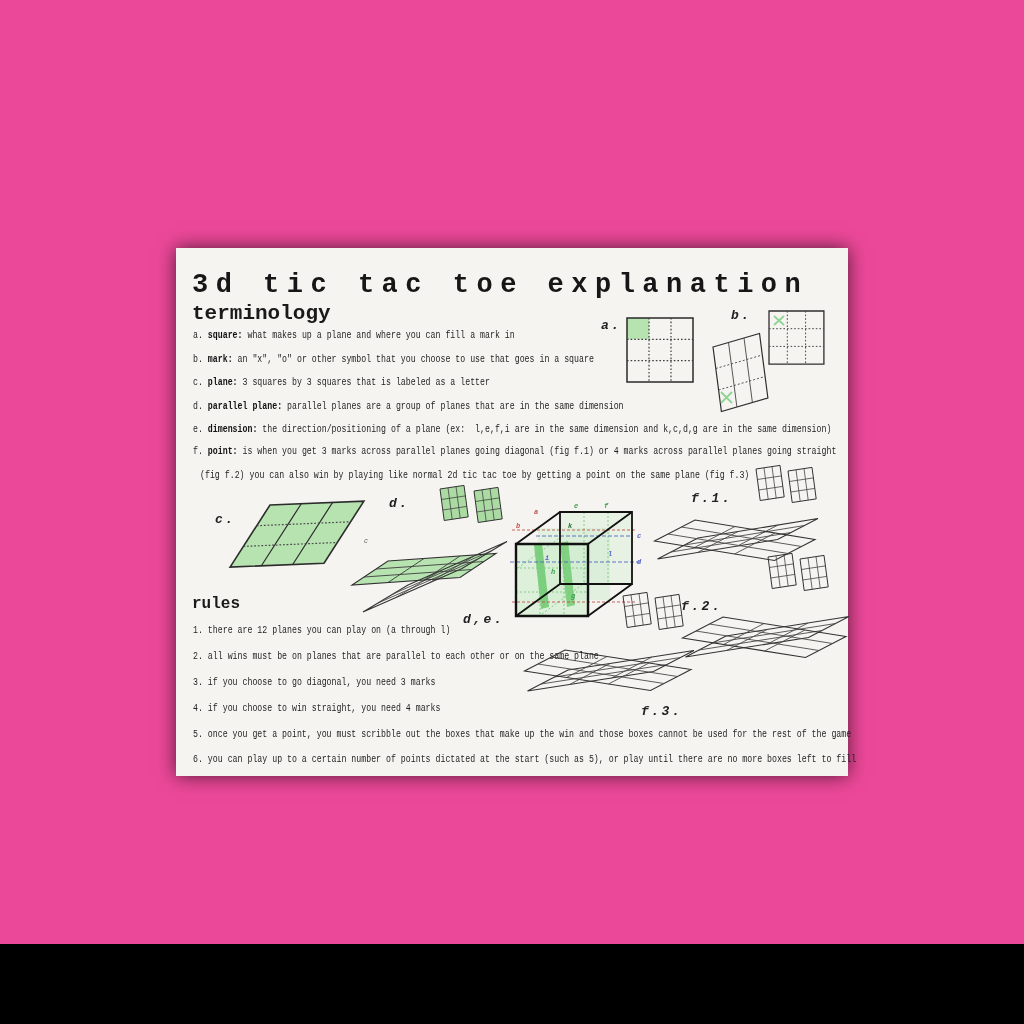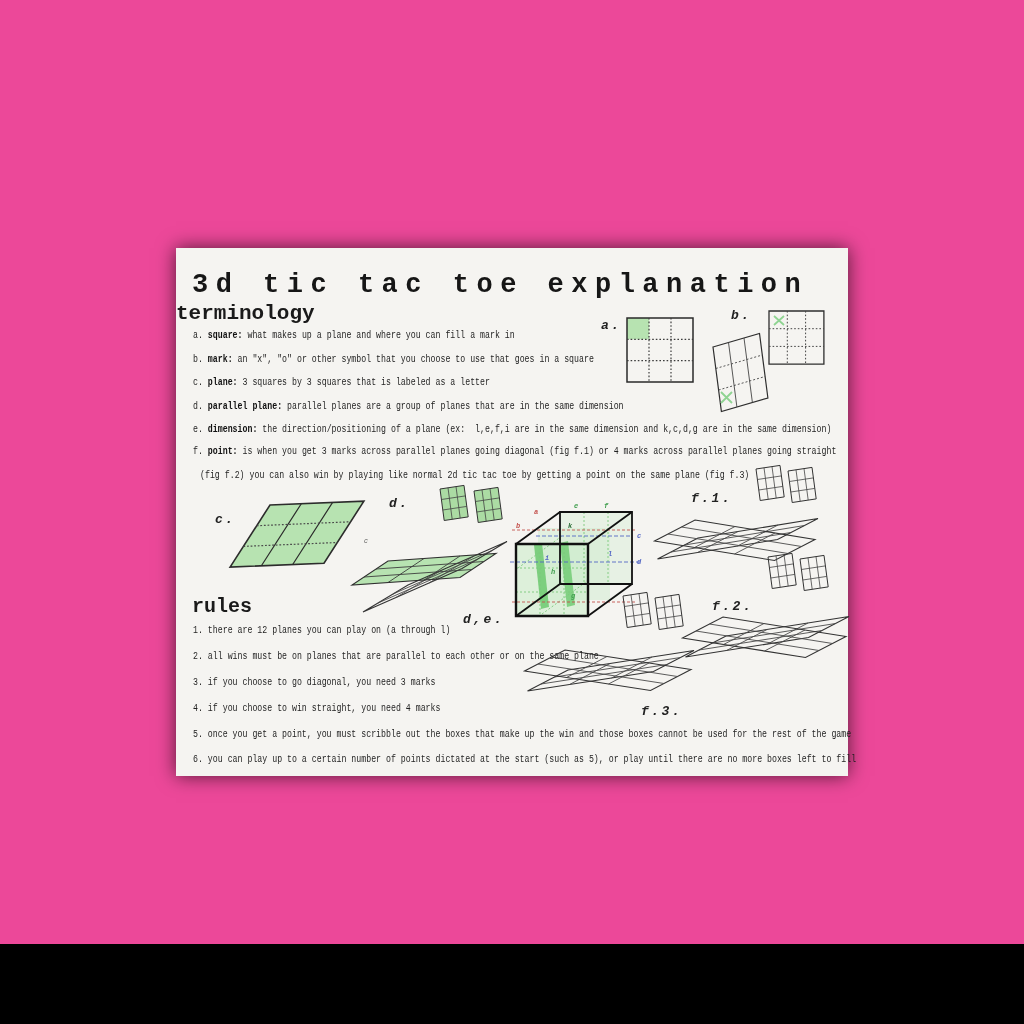--- a/index.html
+++ b/index.html
@@ -3,22 +3,22 @@
 <meta charset="utf-8">
 <style>
   html,body{margin:0;padding:0;background:#000;}
   .stage{position:relative;width:1024px;height:944px;background:#ec4899;overflow:hidden;
          font-family:"Liberation Mono","DejaVu Sans Mono",monospace;}
   .card{position:absolute;left:176px;top:248px;width:672px;height:528px;
         background:#f5f4f1;box-shadow:0 0 18px rgba(0,0,0,.65);}
   .abs{position:absolute;}
   .title{left:16px;top:22px;font-size:27px;font-weight:700;letter-spacing:7.5px;
          color:#161616;white-space:pre;}
-  .h-term{left:0;top:54px;font-size:21px;font-weight:700;color:#1a1a1a;white-space:pre;}
-  .h-rules{left:16px;top:347px;font-size:20px;font-weight:700;color:#1a1a1a;white-space:pre;}
+  .h-term{left:16px;top:54px;font-size:21px;font-weight:700;color:#1a1a1a;white-space:pre;}
+  .h-rules{left:16px;top:347px;font-size:16px;font-weight:700;color:#1a1a1a;white-space:pre;}
   .tline{position:absolute;left:17px;font-size:11.3px;line-height:14px;color:#1f1f1f;
          white-space:pre;transform:scaleX(0.73);transform-origin:0 0;}
   .tline b{font-weight:700;color:#111;}
   .figlabel{position:absolute;font-size:13px;font-weight:700;font-style:italic;
             letter-spacing:2.5px;color:#222;white-space:pre;}
   svg{position:absolute;overflow:visible;}
   .cl{font:italic 700 7px "Liberation Mono",monospace;}
   .cl-red{fill:#c4524e;} .cl-blue{fill:#5468c4;} .cl-green{fill:#3f9e4d;} .cl-dark{fill:#2c6e38;}
   .tinyc{font:italic 6.5px "Liberation Mono",monospace;fill:#555;}
 </style>
@@ -177,21 +177,21 @@
       <g stroke="#444" stroke-width="0.8">
         <use href="#go" transform="matrix(0.8,-0.12,0.14,1.05,3,8)" stroke="#333" stroke-width="1"></use>
         <use href="#giv" transform="matrix(0.8,-0.12,0.14,1.05,3,8)"></use>
         <use href="#gih" transform="matrix(0.8,-0.12,0.14,1.05,3,8)"></use>
         <use href="#go" transform="matrix(0.8,-0.12,0.14,1.05,35,10)" stroke="#333" stroke-width="1"></use>
         <use href="#giv" transform="matrix(0.8,-0.12,0.14,1.05,35,10)"></use>
         <use href="#gih" transform="matrix(0.8,-0.12,0.14,1.05,35,10)"></use>
       </g>
     </svg>
 
-    <div class="figlabel" style="left:536px;top:351px">f.2.</div>
+    <div class="figlabel" style="left:505px;top:351px">f.2.</div>
     <svg class="abs" style="left:444px;top:340px" width="66" height="54">
       <g stroke="#444" stroke-width="0.8">
         <use href="#go" transform="matrix(0.8,-0.12,0.14,1.05,3,8)" stroke="#333" stroke-width="1"></use>
         <use href="#giv" transform="matrix(0.8,-0.12,0.14,1.05,3,8)"></use>
         <use href="#gih" transform="matrix(0.8,-0.12,0.14,1.05,3,8)"></use>
         <use href="#go" transform="matrix(0.8,-0.12,0.14,1.05,35,10)" stroke="#333" stroke-width="1"></use>
         <use href="#giv" transform="matrix(0.8,-0.12,0.14,1.05,35,10)"></use>
         <use href="#gih" transform="matrix(0.8,-0.12,0.14,1.05,35,10)"></use>
       </g>
     </svg>

